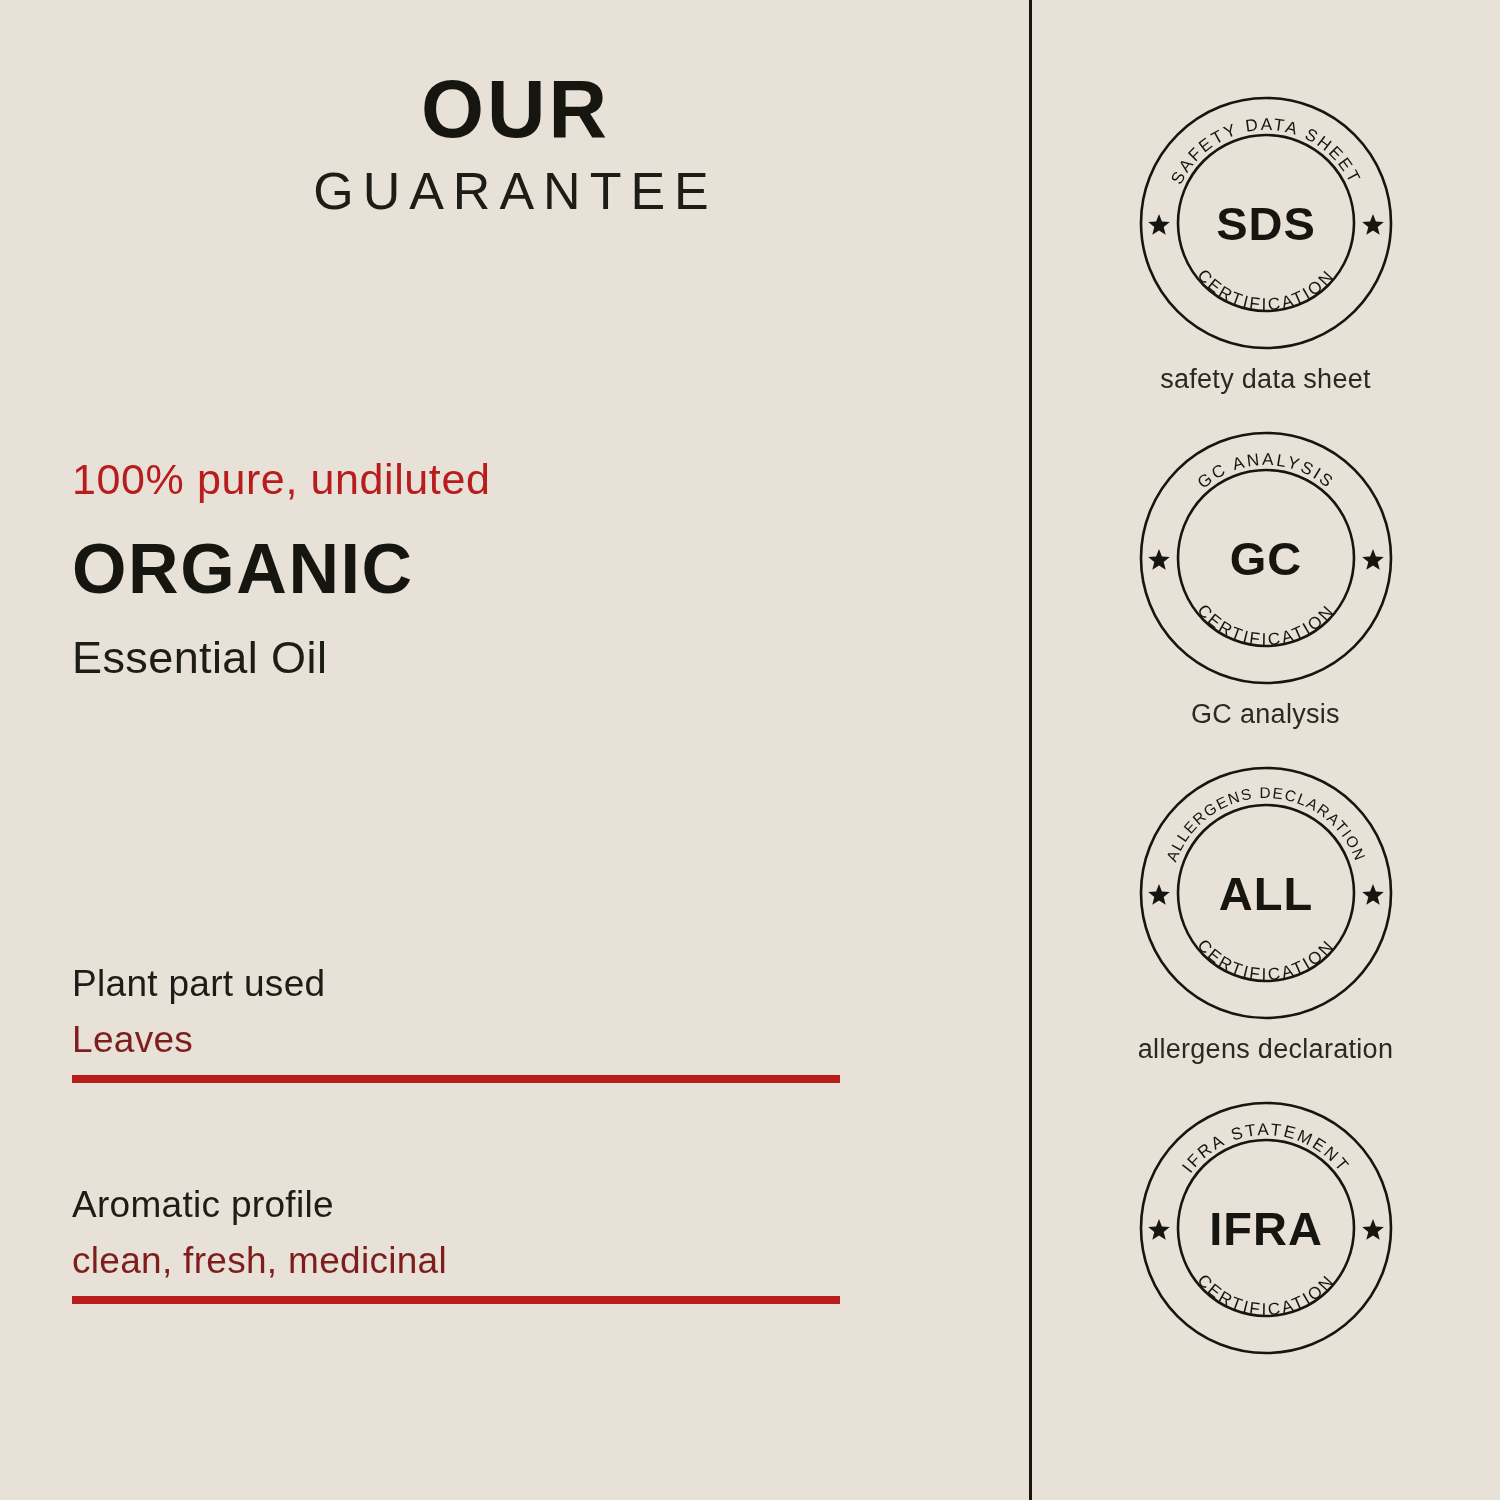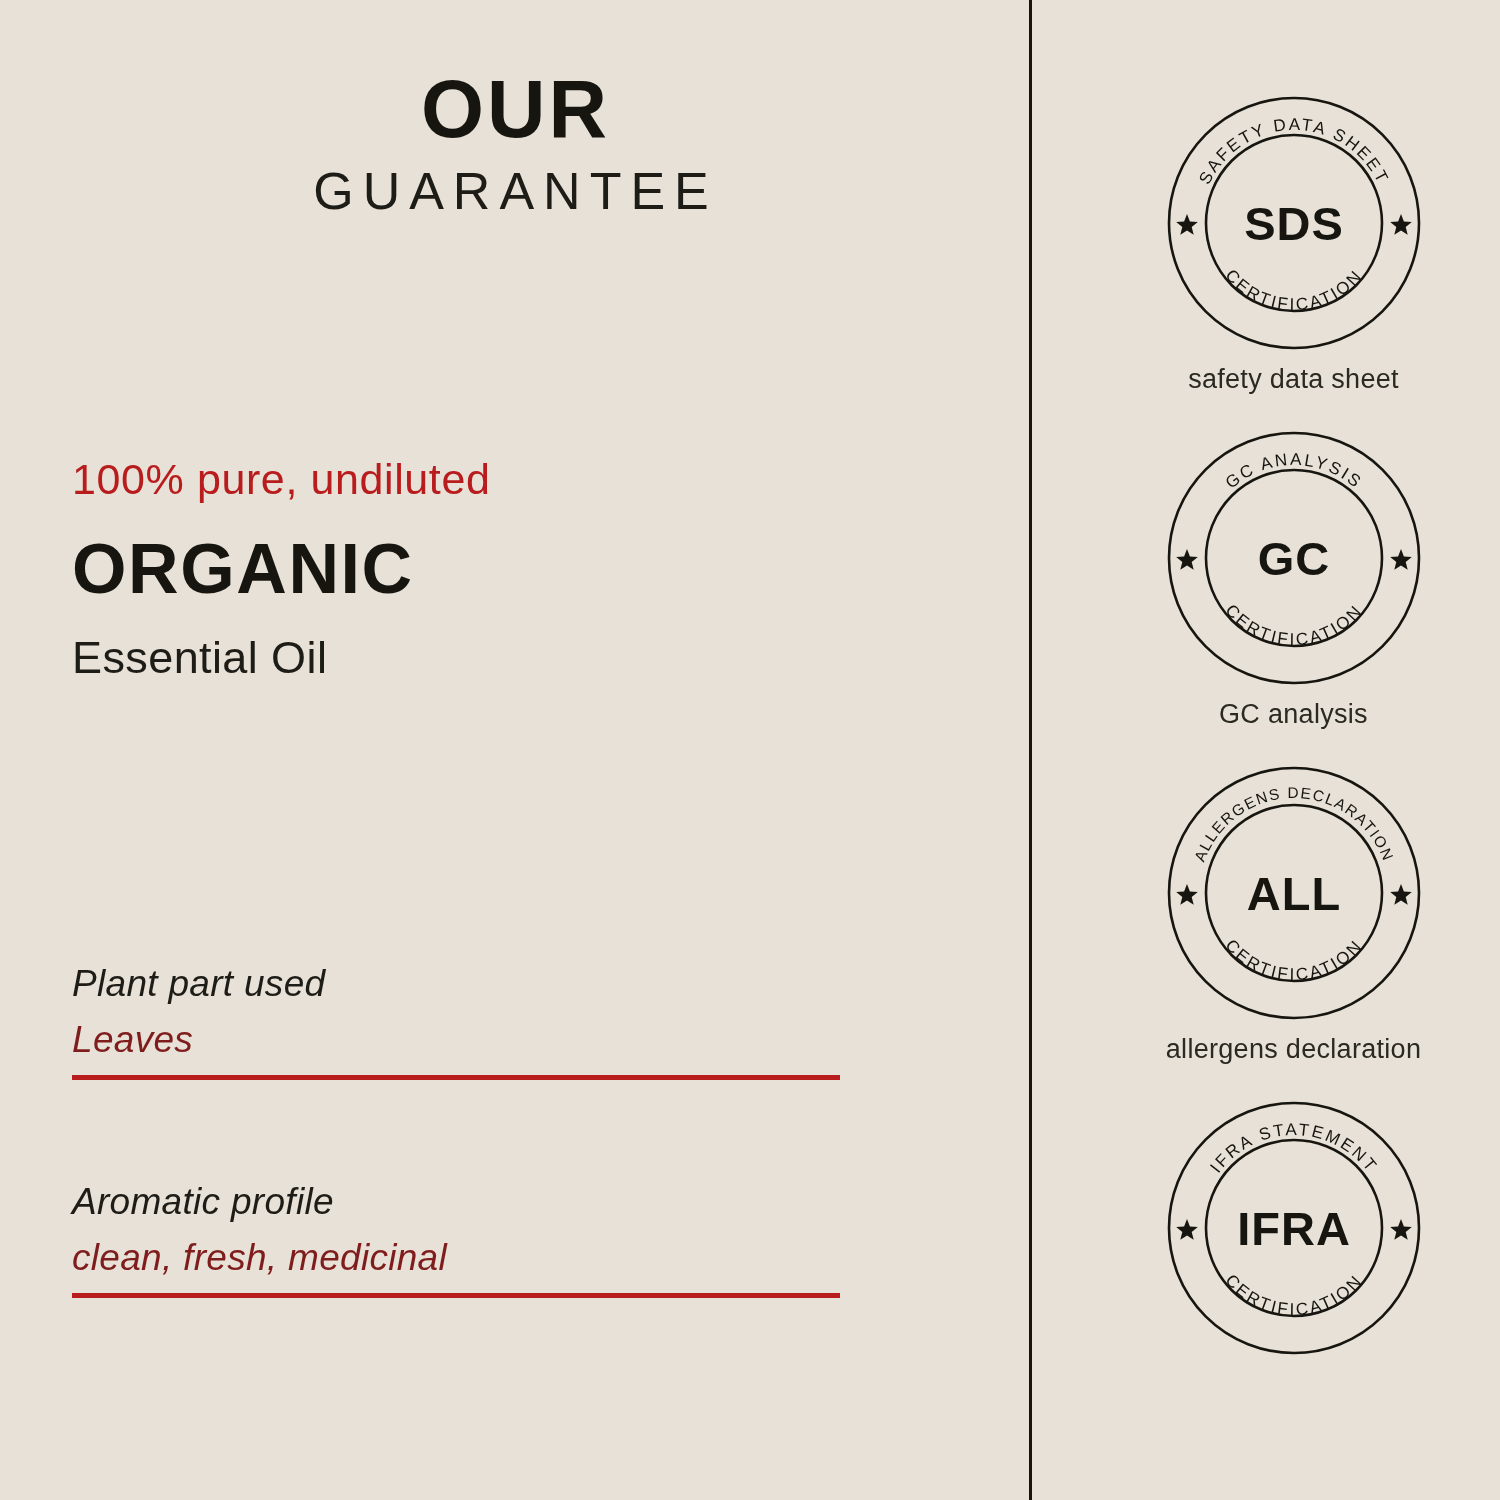--- a/index.html
+++ b/index.html
@@ -20,21 +20,20 @@
   .page {
     position: absolute;
     inset: 0;
     display: flex;
   }
   .left-panel {
     position: relative;
     width: 1031px;
     height: 1500px;
     flex: 0 0 1031px;
-    padding-left: 28px;
   }
   .divider {
     position: absolute;
     left: 1029px;
     top: 0;
     width: 3px;
     height: 1500px;
     background: #16150f;
   }
   .right-panel {
@@ -103,23 +102,22 @@
   }
 
   
   .specs {
     position: absolute;
     left: 72px;
     top: 962px;
     width: 768px;
   }
   .spec-field {
-    border-bottom: 5px solid #b91c1c;
+    border-bottom: 8px solid #b91c1c;
     padding-bottom: 12px;
-    font-style: italic;
   }
   .spec-field + .spec-field {
     margin-top: 100px;
   }
   .spec-label {
     font-size: 37px;
     font-weight: 300;
     letter-spacing: 0.3px;
     line-height: 1.2;
     color: #1d1c16;

